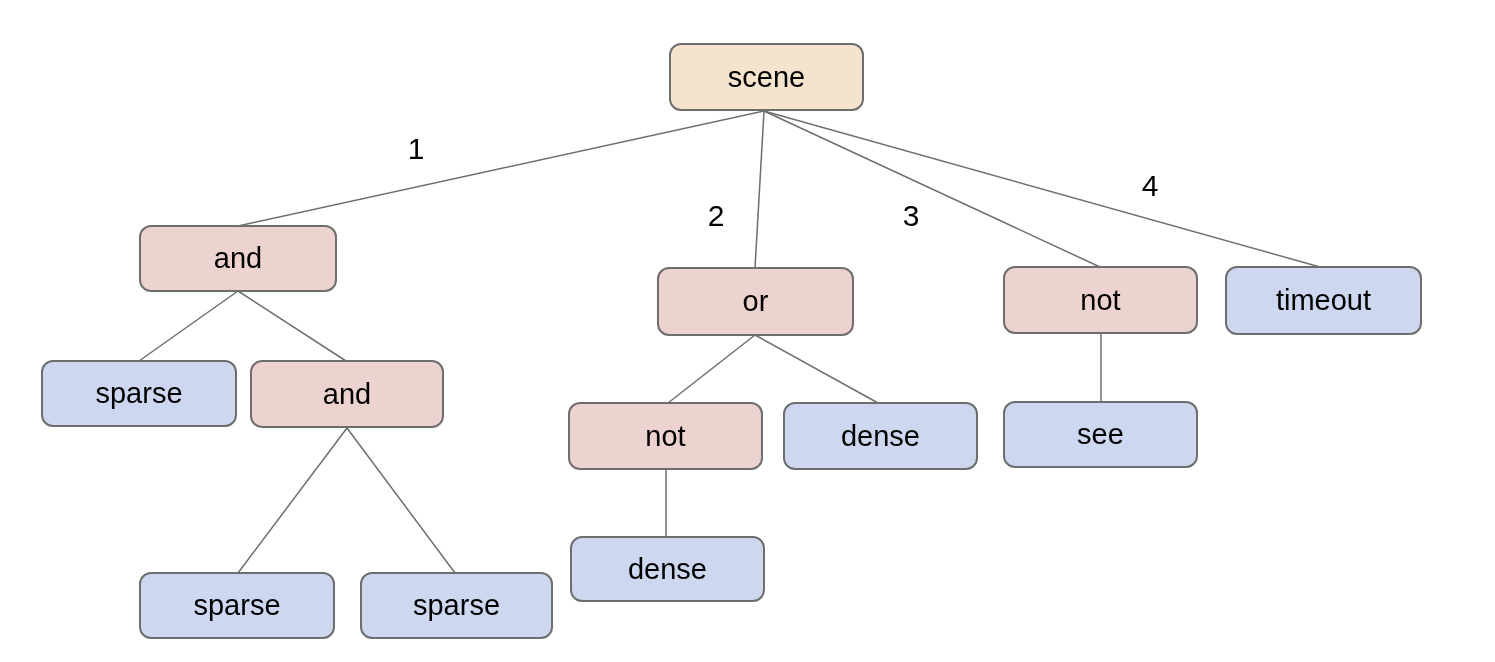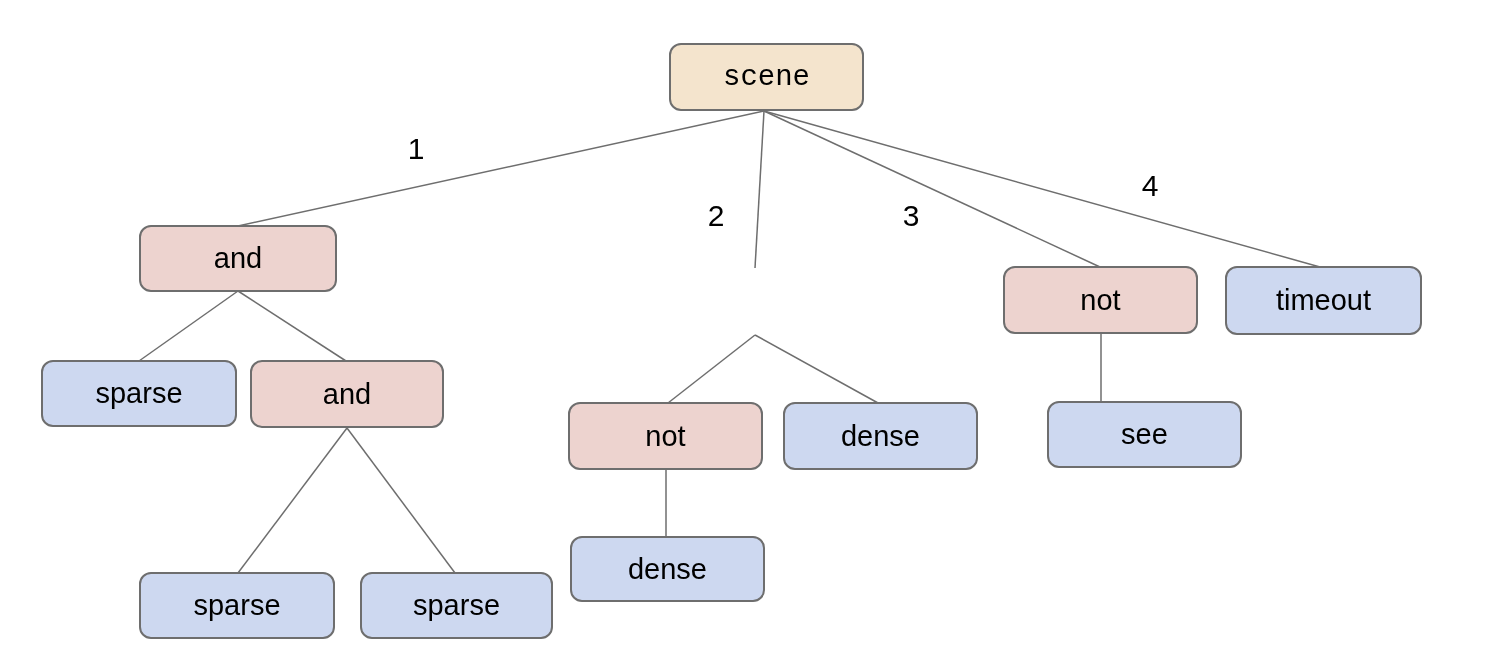--- a/index.html
+++ b/index.html
@@ -26,21 +26,21 @@
     border: 2px solid var(--node-border, #6e6e6e);
     border-radius: 12px;
     display: flex;
     align-items: center;
     justify-content: center;
     font-size: 29px;
     line-height: 1;
     color: var(--label-text, #000000);
     user-select: none;
   }
-  .root { background: var(--root-fill, #f4e4cd); font-family: Liberation Mono, monospace; }
+  .root { background: var(--root-fill, #f4e4cd); }
   .op   { background: var(--operator-fill, #edd3cf); text-align: right; }
   .leaf { background: var(--leaf-fill, #cdd8f0); }
   .edge-label {
     position: absolute;
     transform: translate(-50%, -50%);
     font-size: 30px;
     color: var(--label-text, #000000);
     user-select: none;
   }
 </style>
@@ -66,34 +66,35 @@
 
   <div class="edge-label" style="left:416px; top:149px;">1</div>
   <div class="edge-label" style="left:716px; top:216px;">2</div>
   <div class="edge-label" style="left:911px; top:216px;">3</div>
   <div class="edge-label" style="left:1150px; top:186px;">4</div>
 
   <div class="node root" style="left:669px; top:43px; width:195px; height:68px;">scene</div>
 
   <div class="node op" style="left:139px; top:225px; width:198px; height:67px;">and</div>
 
+  <div class="node op" style="left:657px; top:267px; width:197px; height:69px;">or</div>
 
   <div class="node op" style="left:1003px; top:266px; width:195px; height:68px;">not</div>
 
   <div class="node leaf" style="left:1225px; top:266px; width:197px; height:69px;">timeout</div>
 
   <div class="node leaf" style="left:41px; top:360px; width:196px; height:67px;">sparse</div>
 
   <div class="node op" style="left:250px; top:360px; width:194px; height:68px;">and</div>
 
   <div class="node op" style="left:568px; top:402px; width:195px; height:68px;">not</div>
 
   <div class="node leaf" style="left:783px; top:402px; width:195px; height:68px;">dense</div>
 
-  <div class="node leaf" style="left:1003px; top:401px; width:195px; height:67px;margin-left:44px;">see</div>
+  <div class="node leaf" style="left:1003px; top:401px; width:195px; height:67px;">see</div>
 
   <div class="node leaf" style="left:139px; top:572px; width:196px; height:67px;">sparse</div>
 
   <div class="node leaf" style="left:360px; top:572px; width:193px; height:67px;">sparse</div>
 
   <div class="node leaf" style="left:570px; top:536px; width:195px; height:66px;">dense</div>
 
 </div>
 
 </body></html>

